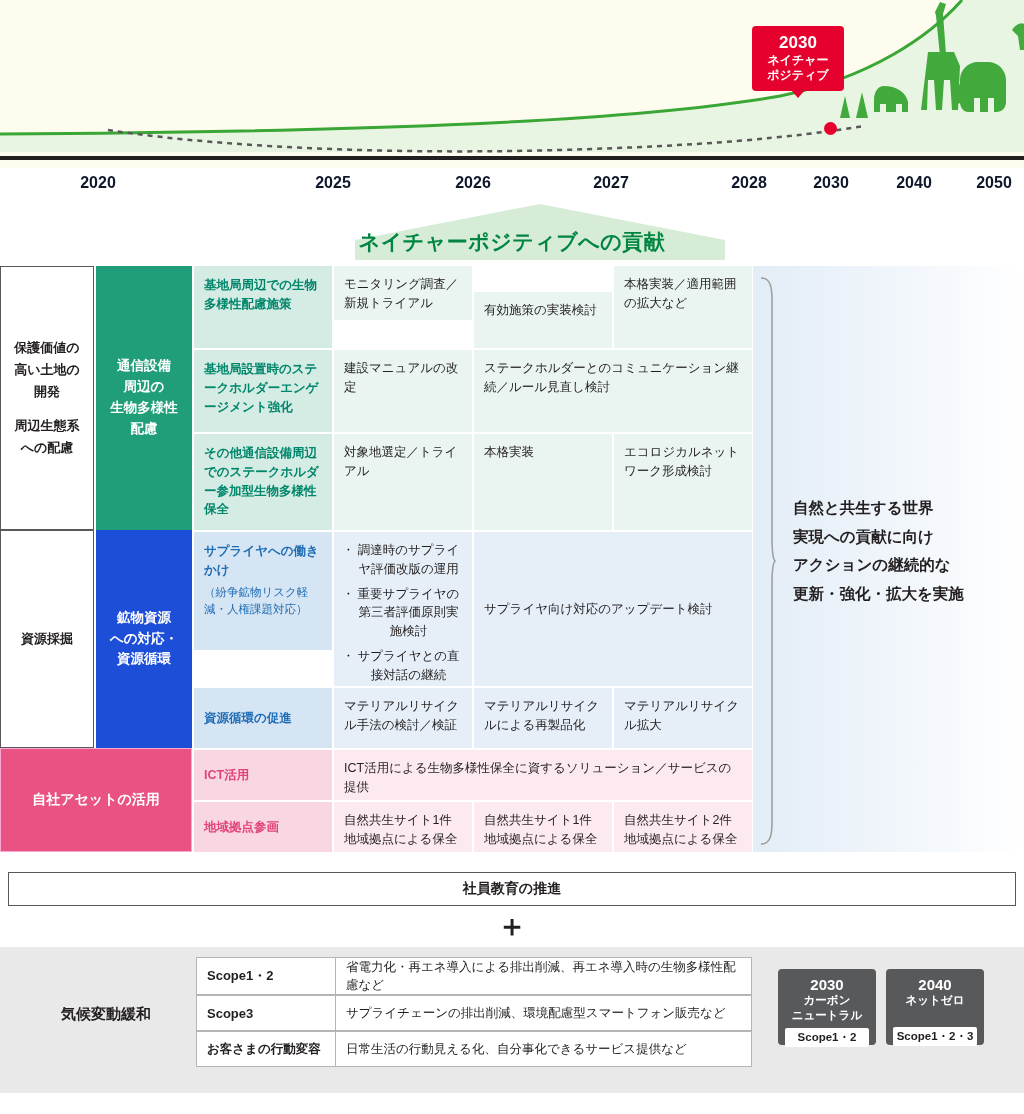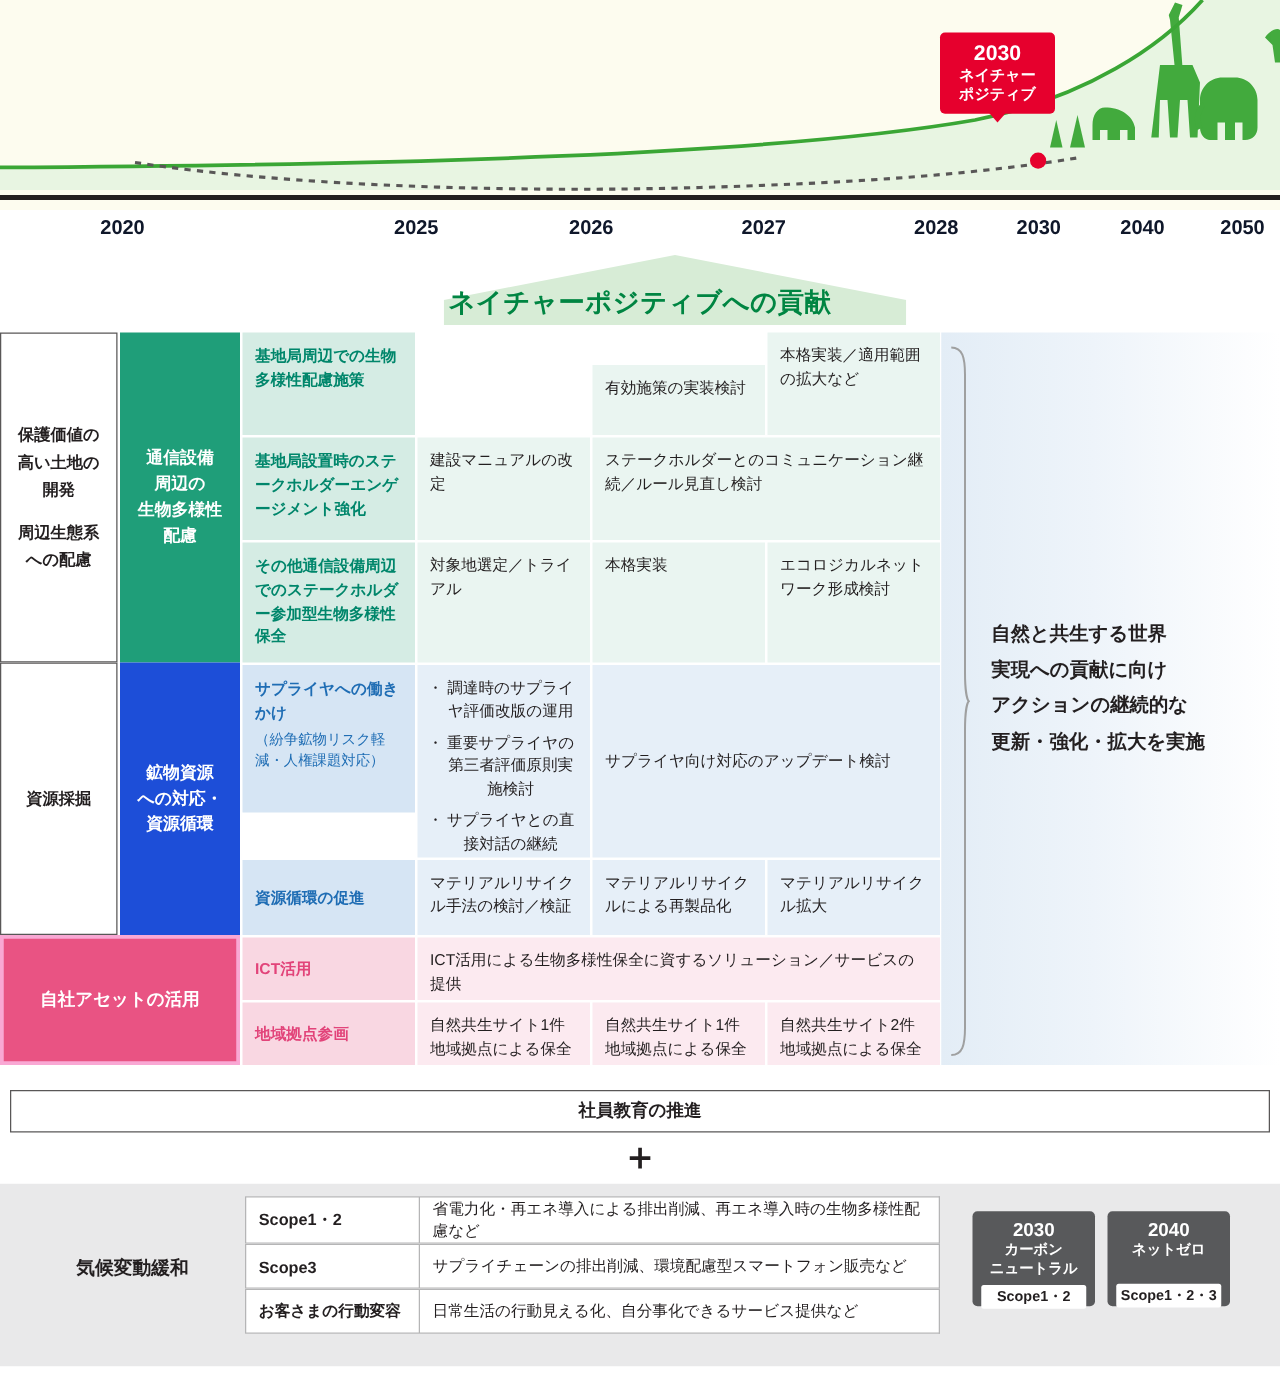--- a/index.html
+++ b/index.html
@@ -142,21 +142,21 @@
     display: flex;
     align-items: center;
     justify-content: center;
     text-align: center;
     font-size: 13px;
     font-weight: bold;
     line-height: 1.7;
     color: #231f20;
   }
   .cat-pink {
-    border: 3px solid #f9a8d4;
+    border: 1px solid #f9a8d4;
     background: #e95383;
     color: #ffffff;
     display: flex;
     align-items: center;
     justify-content: center;
     text-align: center;
     font-size: 14px;
     font-weight: bold;
   }
 
@@ -430,20 +430,21 @@
 
   <div class="cell theme theme-blue" style="left:96px; top:264px; width:96px; height:218px;">
     <div>
       <div>鉱物資源</div>
       <div>への対応・</div>
       <div>資源循環</div>
     </div>
   </div>
 
   <div class="cell sub sub-green" style="left:194px; top:0px; width:138px; height:82px;">基地局周辺での生物多様性配慮施策</div>
+  <div class="cell c-green content" style="left:334px; top:0px; width:138px; height:54px;">モニタリング調査／新規トライアル</div>
   <div class="cell c-green content" style="left:474px; top:26px; width:138px; height:56px;">有効施策の実装検討</div>
   <div class="cell c-green content" style="left:614px; top:0px; width:138px; height:82px;">本格実装／適用範囲の拡大など</div>
 
   <div class="cell sub sub-green" style="left:194px; top:84px; width:138px; height:82px;">基地局設置時のステークホルダーエンゲージメント強化</div>
   <div class="cell c-green content" style="left:334px; top:84px; width:138px; height:82px;">建設マニュアルの改定</div>
   <div class="cell c-green content" style="left:474px; top:84px; width:278px; height:82px;">ステークホルダーとのコミュニケーション継続／ルール見直し検討</div>
 
   <div class="cell sub sub-green" style="left:194px; top:168px; width:138px; height:96px;">その他通信設備周辺でのステークホルダー参加型生物多様性保全</div>
   <div class="cell c-green content" style="left:334px; top:168px; width:138px; height:96px;">対象地選定／トライアル</div>
   <div class="cell c-green content" style="left:474px; top:168px; width:138px; height:96px;">本格実装</div>

